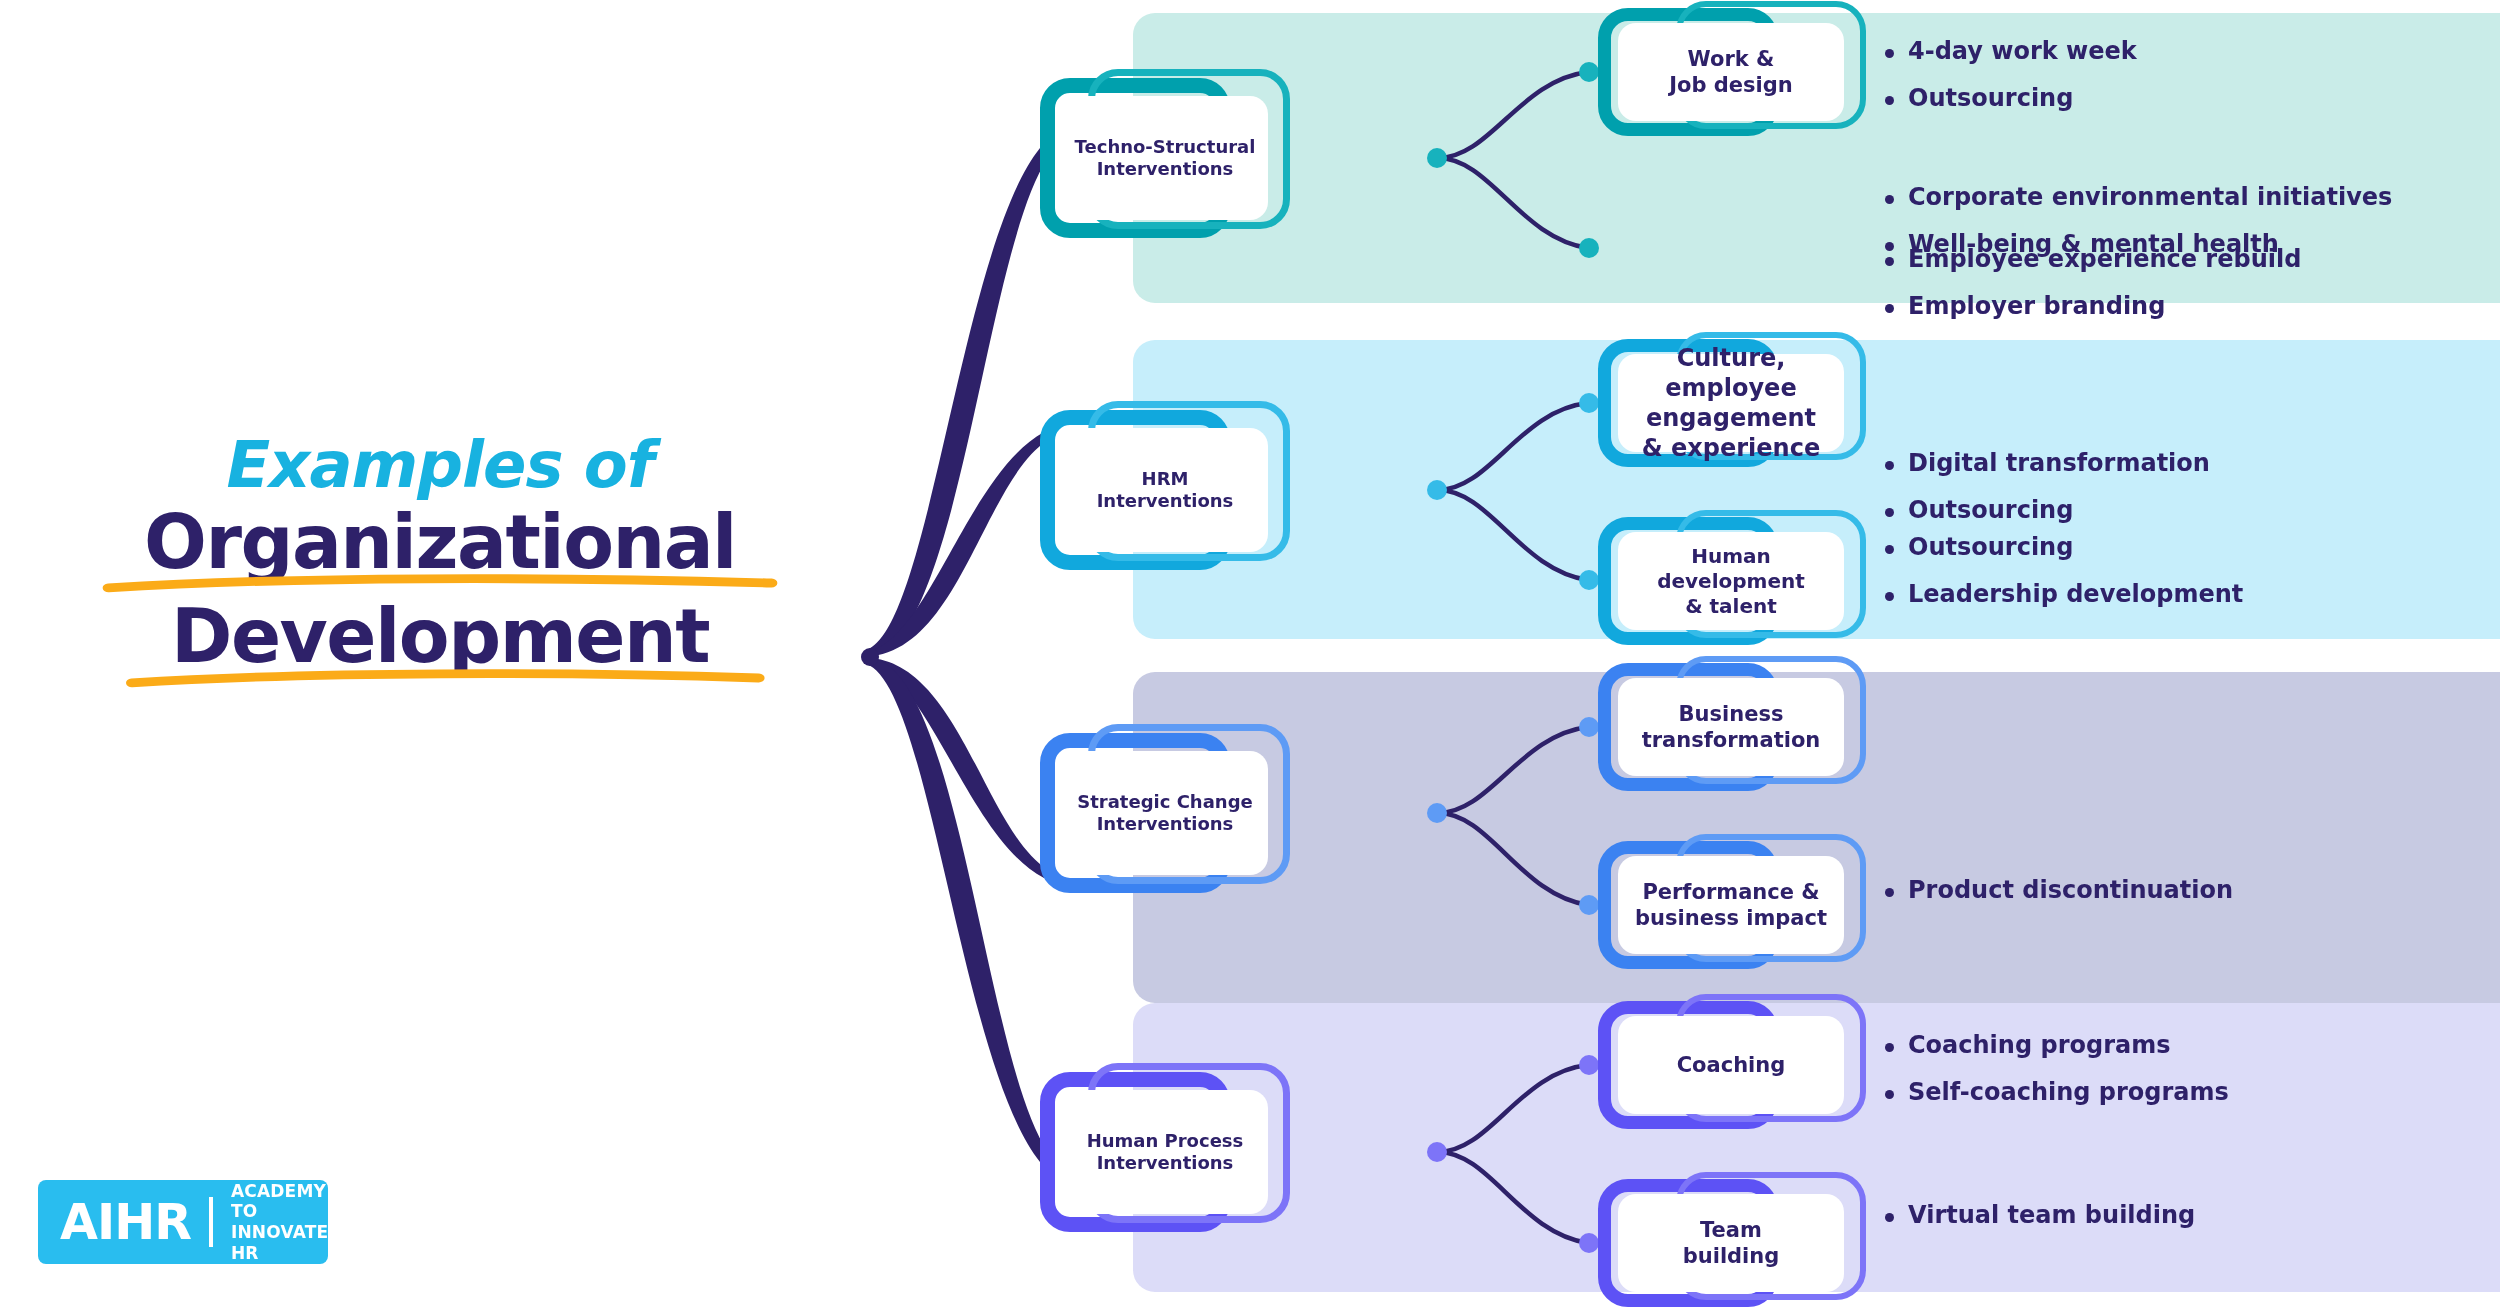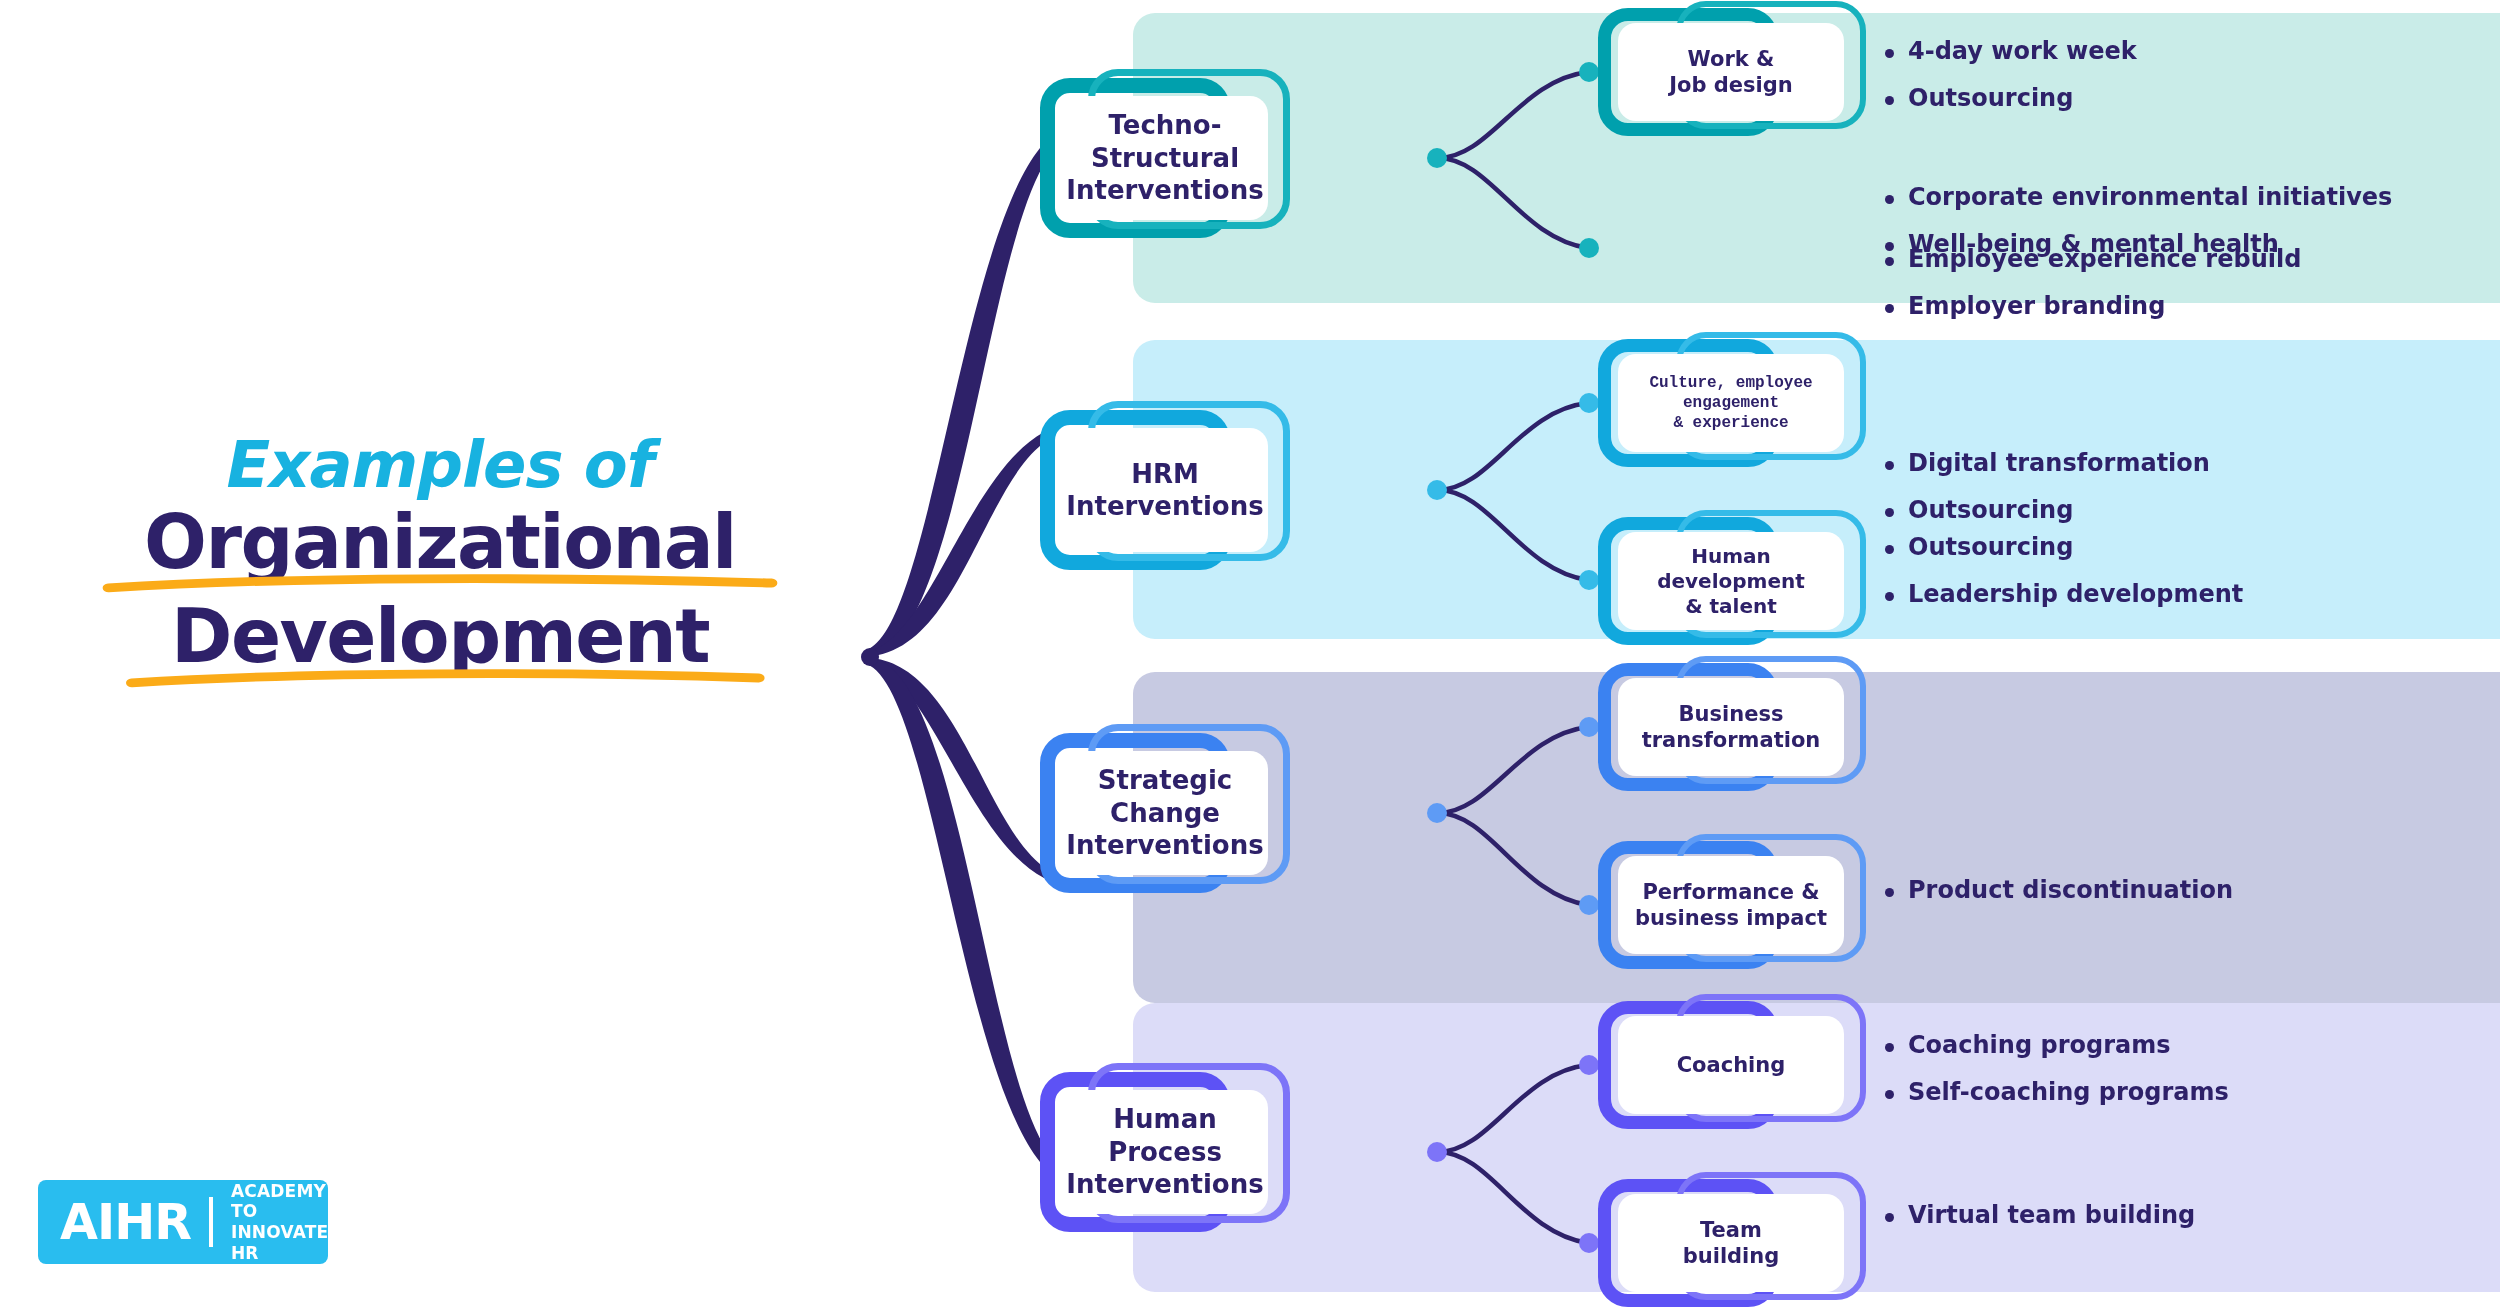--- a/index.html
+++ b/index.html
@@ -84,21 +84,21 @@
     font-family:"DejaVu Sans", sans-serif;
     font-weight:bold; color:#2e2169;
     line-height:1.25; display:block;
   }
 
   
   .main-card { width:250px; height:160px; }
   .main-card .thickbar { left:0; top:0; width:190px; height:160px; border-width:15px; }
   .main-card .thinbar  { left:48px; top:-9px; width:202px; height:160px; border-width:7px; }
   .main-card .face     { left:22px; top:18px; width:206px; height:124px; }
-  .main-card .face span { font-size:26px; }
+  .main-card .face span { font-size:18px; }
 
   
   .sub-card { width:220px; height:128px; }
   .sub-card .thickbar { left:0; top:0; width:180px; height:128px; border-width:13px; }
   .sub-card .thinbar  { left:78px; top:-7px; width:190px; height:128px; border-width:6px; }
   .sub-card .face     { left:20px; top:15px; width:226px; height:98px; }
   .sub-card .face span { font-size:21px; }
 
   
   .bullets { position:absolute; }
@@ -241,21 +241,21 @@
         <em style="font-style:normal;">HRM</em><br>
         <em style="font-style:normal;">Interventions</em>
       </span>
     </div>
   </div>
 
   <div class="splitcard sub-card" style="left:1598px; top:339px;">
     <div class="thickbar" style="border-color:#11a8dd;"></div>
     <div class="thinbar" style="border-color:#35bbe8;"></div>
     <div class="face">
-      <span style="font-size:16px;font-family:Liberation Mono, monospace;">
+      <span style="font-size:24px;">
         <em style="font-style:normal;">Culture, employee</em><br>
         <em style="font-style:normal;">engagement</em><br>
         <em style="font-style:normal;">&amp; experience</em>
       </span>
     </div>
   </div>
   <div class="bullets" style="left:1885px; top:244px;">
     <div class="bullet">
         <i class="dot"></i>
         <span>Employee experience rebuild</span>

